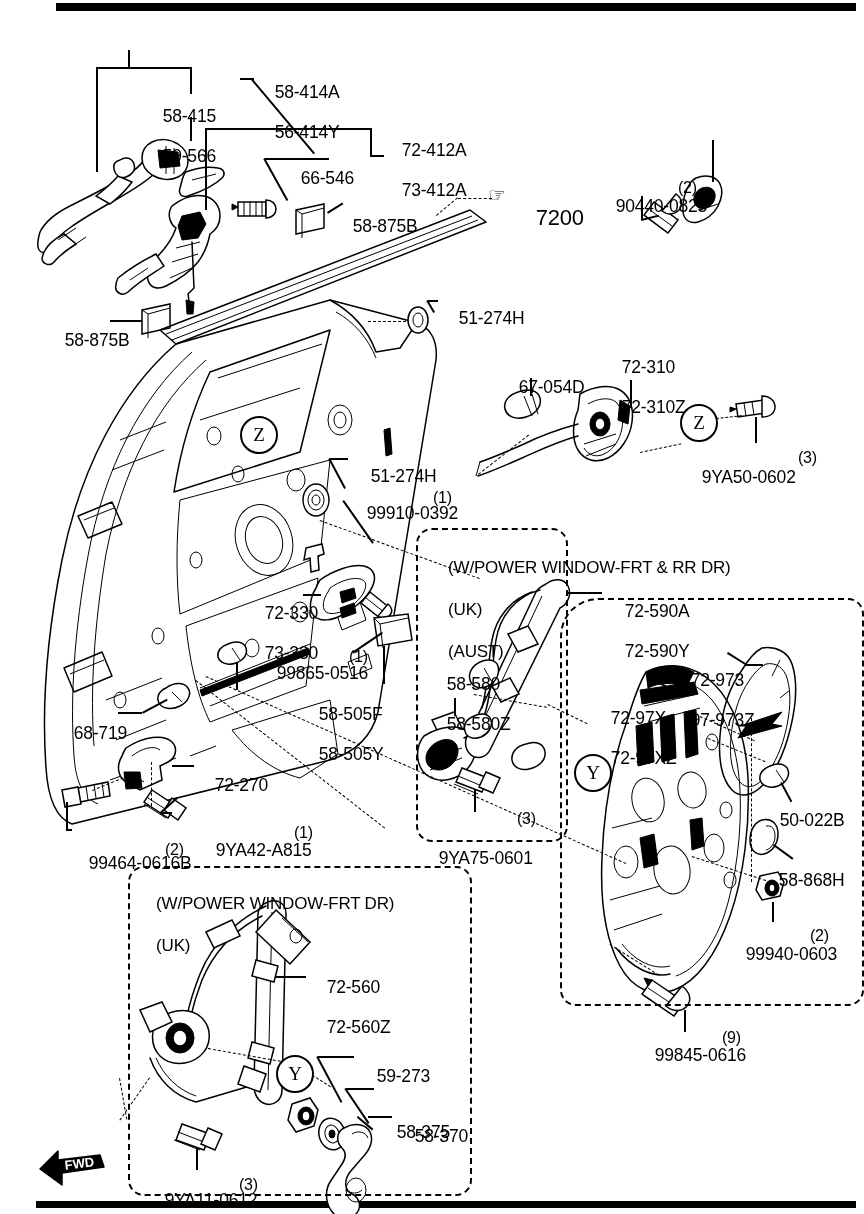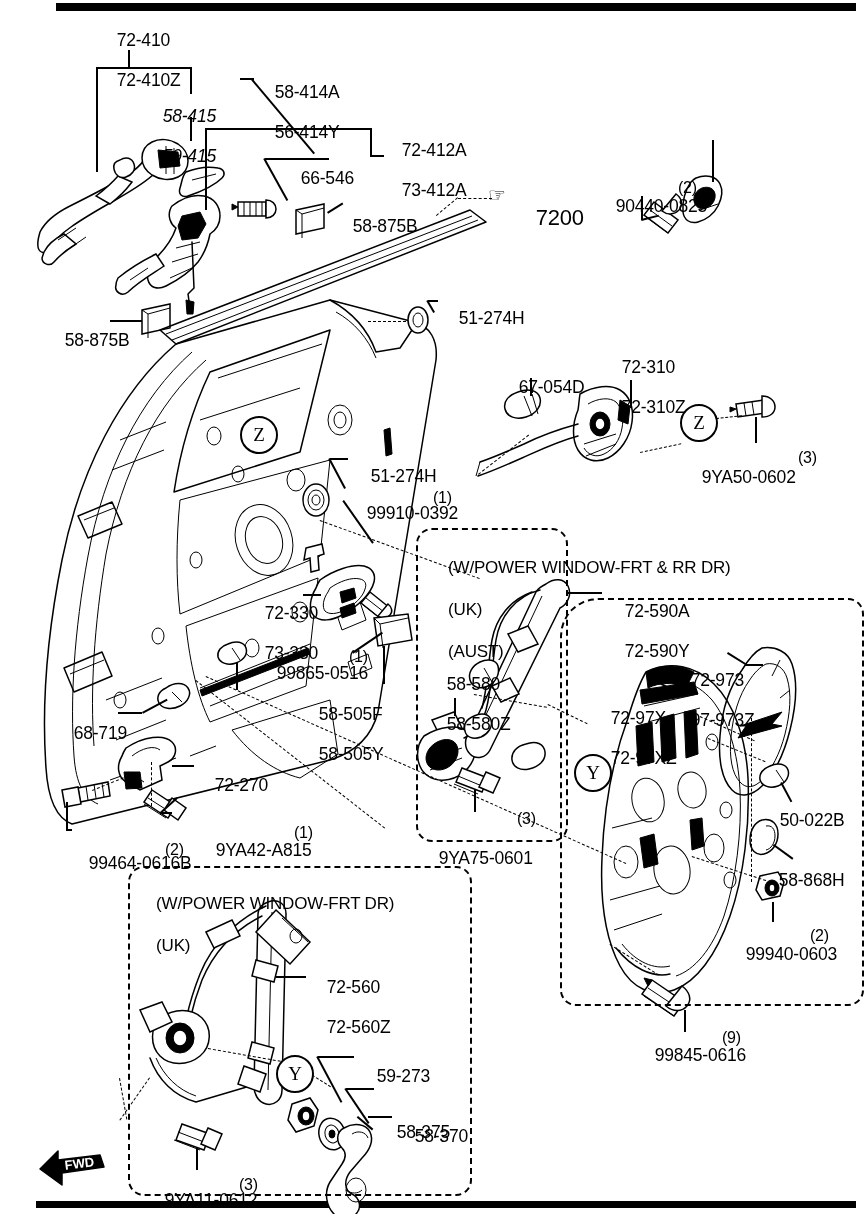--- a/index.html
+++ b/index.html
@@ -538,28 +538,24 @@
     <span>(W/POWER WINDOW-FRT &amp; RR DR)</span><br>
     <span>(UK)</span><br>
     <span>(AUST)</span>
   </div>
 
   <div class="lbl boxtitle" style="left:138px;top:872px;">
     <span>(W/POWER WINDOW-FRT DR)</span><br>
     <span>(UK)</span>
   </div>
 
-  <div class="lbl" style="left:98px;top:10px;">
-    <span>72-410</span><br>
-    <span>72-410Z</span>
-  </div>
-
-  <div class="lbl" style="left:144px;top:86px;font-style:italic;">
+
+  <div class="lbl" style="left:144px;top:86px;">
     <span>58-415</span><br>
-    <span>59-415</span>
+    <span>59-566</span>
   </div>
 
   <div class="lbl" style="left:256px;top:62px;">
     <span>58-414A</span><br>
     <span>56-414Y</span>
   </div>
 
   <div class="lbl" style="left:383px;top:120px;">
     <span>72-412A</span><br>
     <span>73-412A</span>

